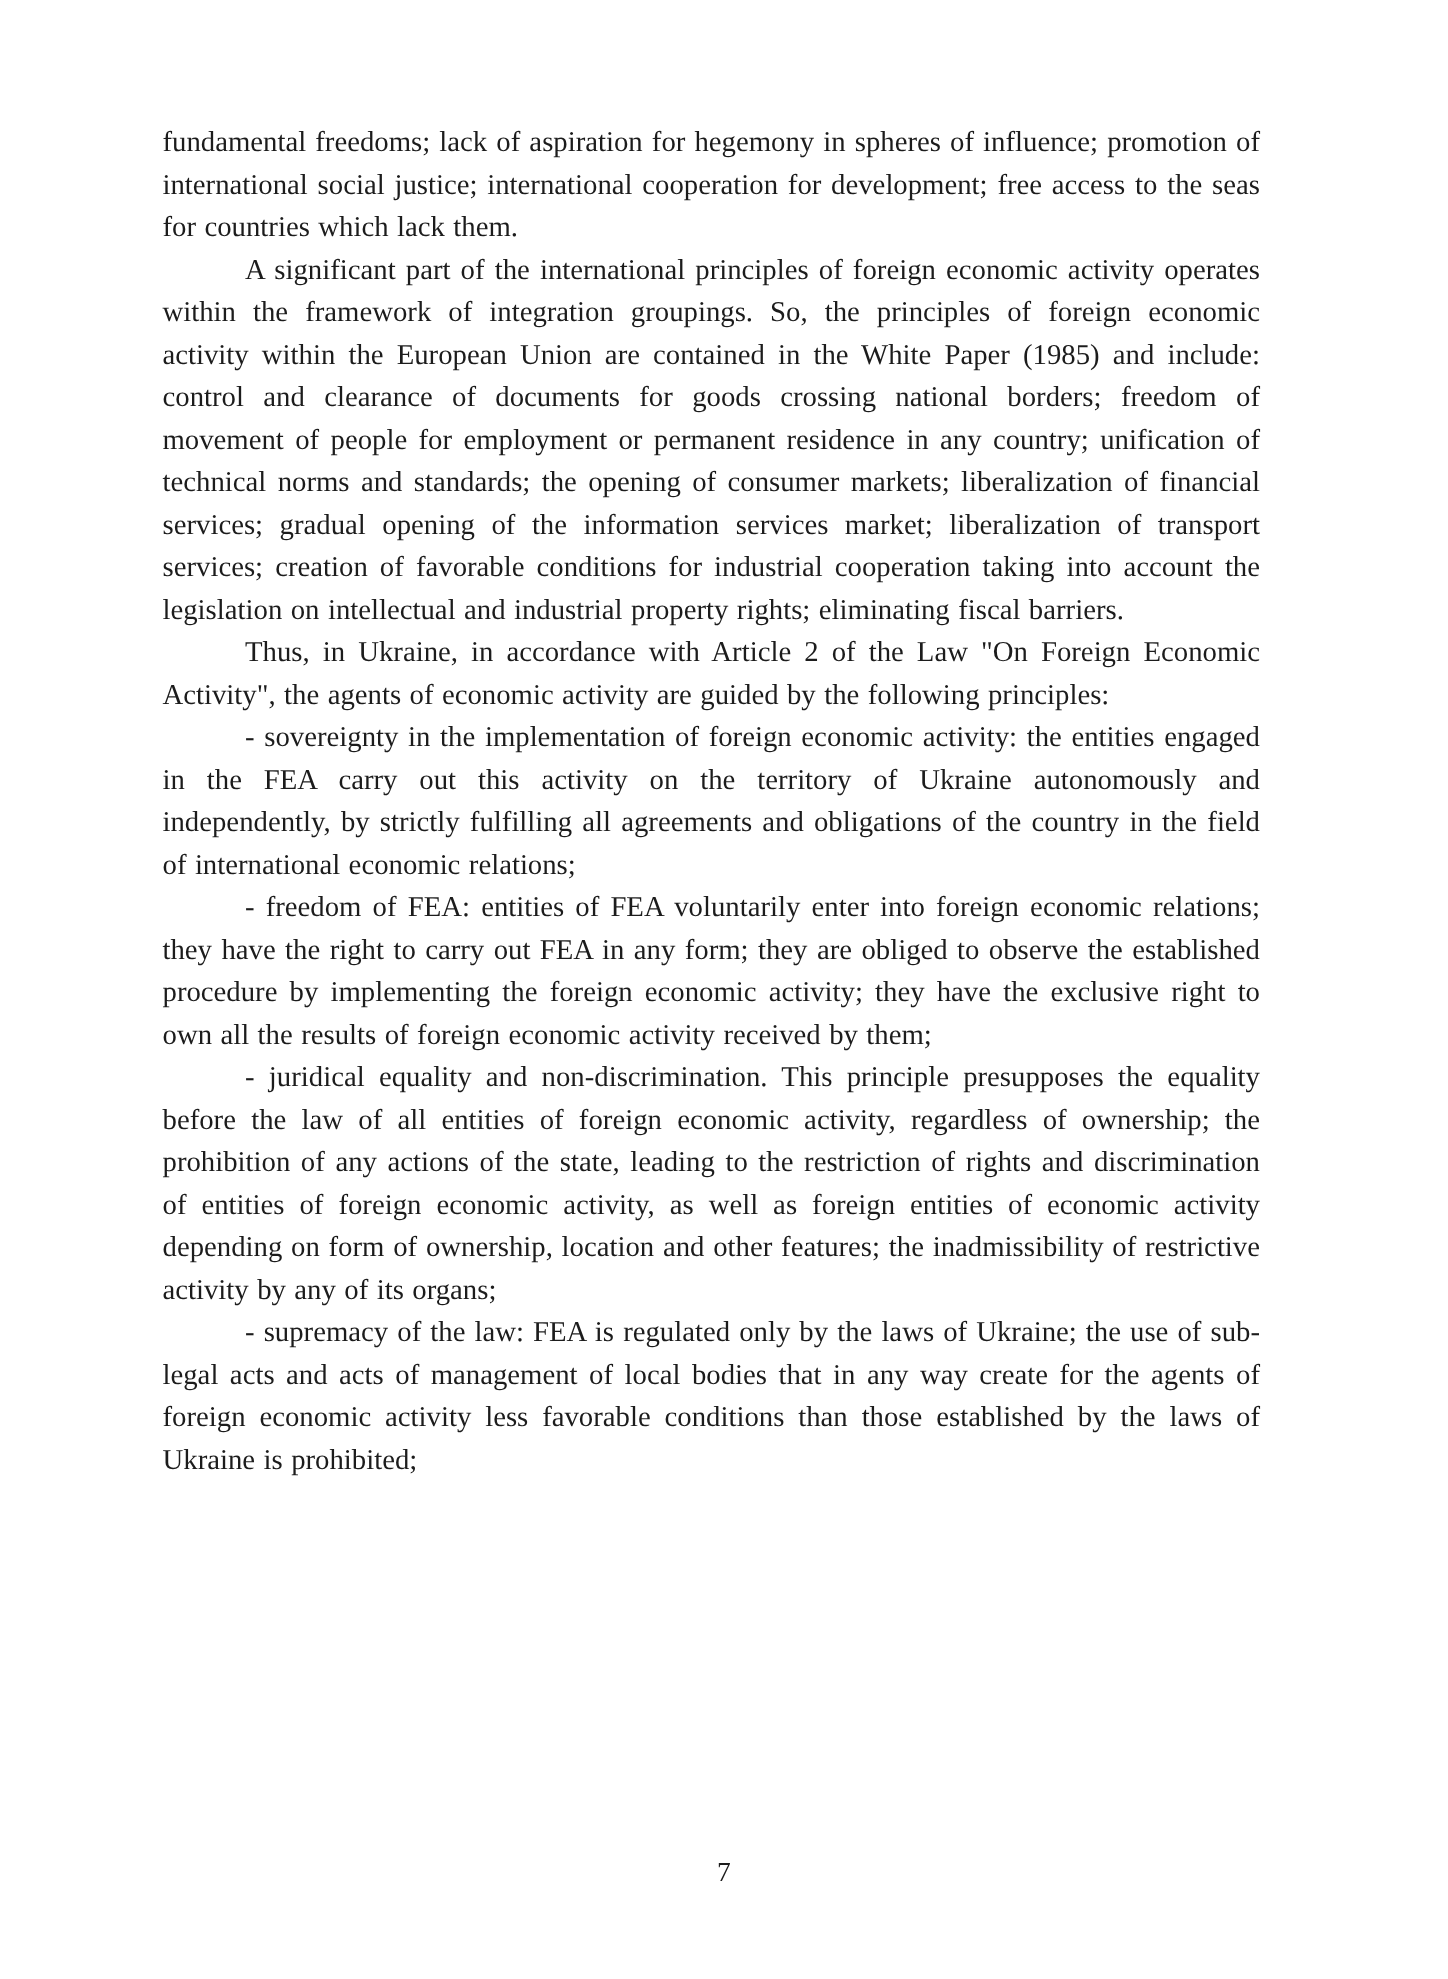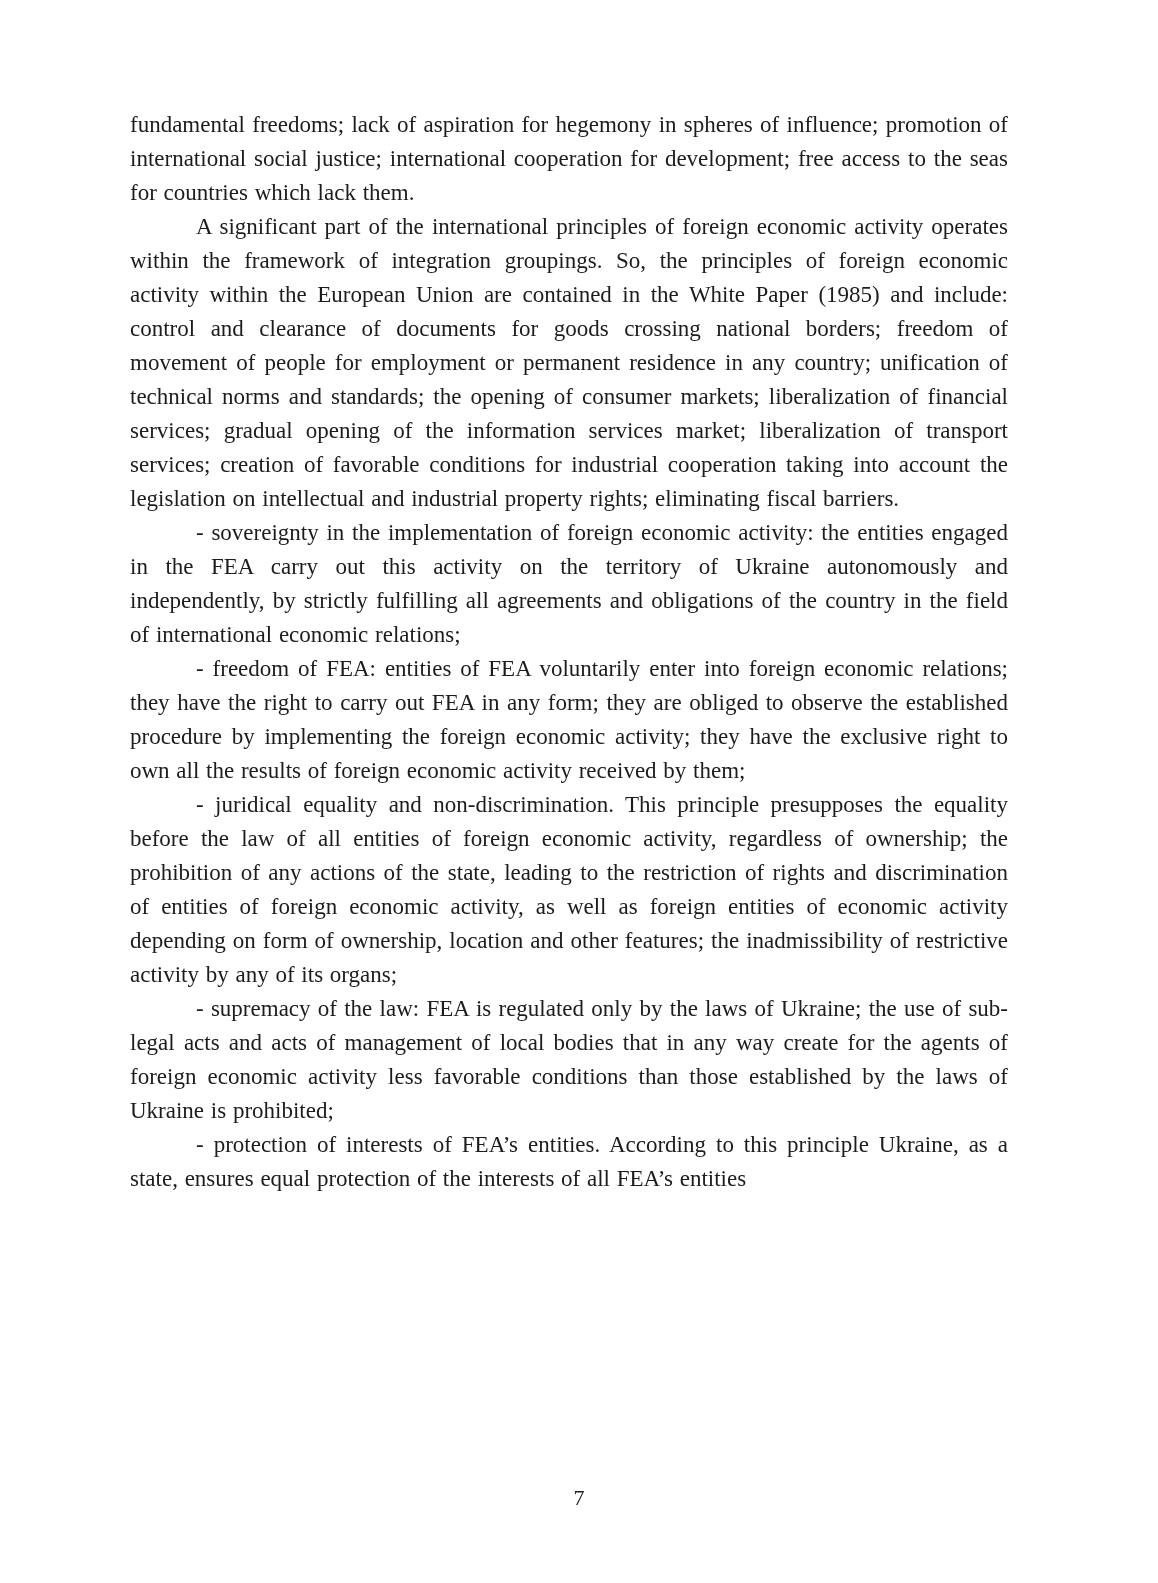--- a/index.html
+++ b/index.html
@@ -12,21 +12,21 @@
     width: 1158px;
     height: 1583px;
     background: #ffffff;
     font-family: "Liberation Serif", "DejaVu Serif", serif;
     color: #1c1c1c;
     box-sizing: border-box;
     overflow: hidden;
   }
   .text-block {
     position: absolute;
-    top: 108px;
+    top: 97px;
     left: 130px;
     width: 878px;
   }
   .text-block p {
     margin: 0;
     padding: 0;
     font-size: 23px;
     line-height: 34px;
     text-align: justify;
     text-indent: 66px;
@@ -47,22 +47,22 @@
   }
 </style>
 </head>
 <body>
 
 <div class="page">
 
   <div class="text-block">
     <p class="no-indent">fundamental freedoms; lack of aspiration for hegemony in spheres of influence; promotion of international social justice; international cooperation for development; free access to the seas for countries which lack them.</p>
     <p>A significant part of the international principles of foreign economic activity operates within the framework of integration groupings. So, the principles of foreign economic activity within the European Union are contained in the White Paper (1985) and include: control and clearance of documents for goods crossing national borders; freedom of movement of people for employment or permanent residence in any country; unification of technical norms and standards; the opening of consumer markets; liberalization of financial services; gradual opening of the information services market; liberalization of transport services; creation of favorable conditions for industrial cooperation taking into account the legislation on intellectual and industrial property rights; eliminating fiscal barriers.</p>
+    <p>Thus, in Ukraine, in accordance with Article 2 of the Law "On Foreign Economic Activity", the agents of economic activity are guided by the following principles:</p>
     <p>- sovereignty in the implementation of foreign economic activity: the entities engaged in the FEA carry out this activity on the territory of Ukraine autonomously and independently, by strictly fulfilling all agreements and obligations of the country in the field of international economic relations;</p>
     <p>- freedom of FEA: entities of FEA voluntarily enter into foreign economic relations; they have the right to carry out FEA in any form; they are obliged to observe the established procedure by implementing the foreign economic activity; they have the exclusive right to own all the results of foreign economic activity received by them;</p>
     <p>- juridical equality and non-discrimination. This principle presupposes the equality before the law of all entities of foreign economic activity, regardless of ownership; the prohibition of any actions of the state, leading to the restriction of rights and discrimination of entities of foreign economic activity, as well as foreign entities of economic activity depending on form of ownership, location and other features; the inadmissibility of restrictive activity by any of its organs;</p>
     <p>- supremacy of the law: FEA is regulated only by the laws of Ukraine; the use of sub-legal acts and acts of management of local bodies that in any way create for the agents of foreign economic activity less favorable conditions than those established by the laws of Ukraine is prohibited;</p>
-    <p>- protection of interests of FEA’s entities. According to this principle Ukraine, as a state, ensures equal protection of the interests of all FEA’s entities</p>
   </div>
 
   <div class="page-number">7</div>
 
 </div>
 
 </body></html>

